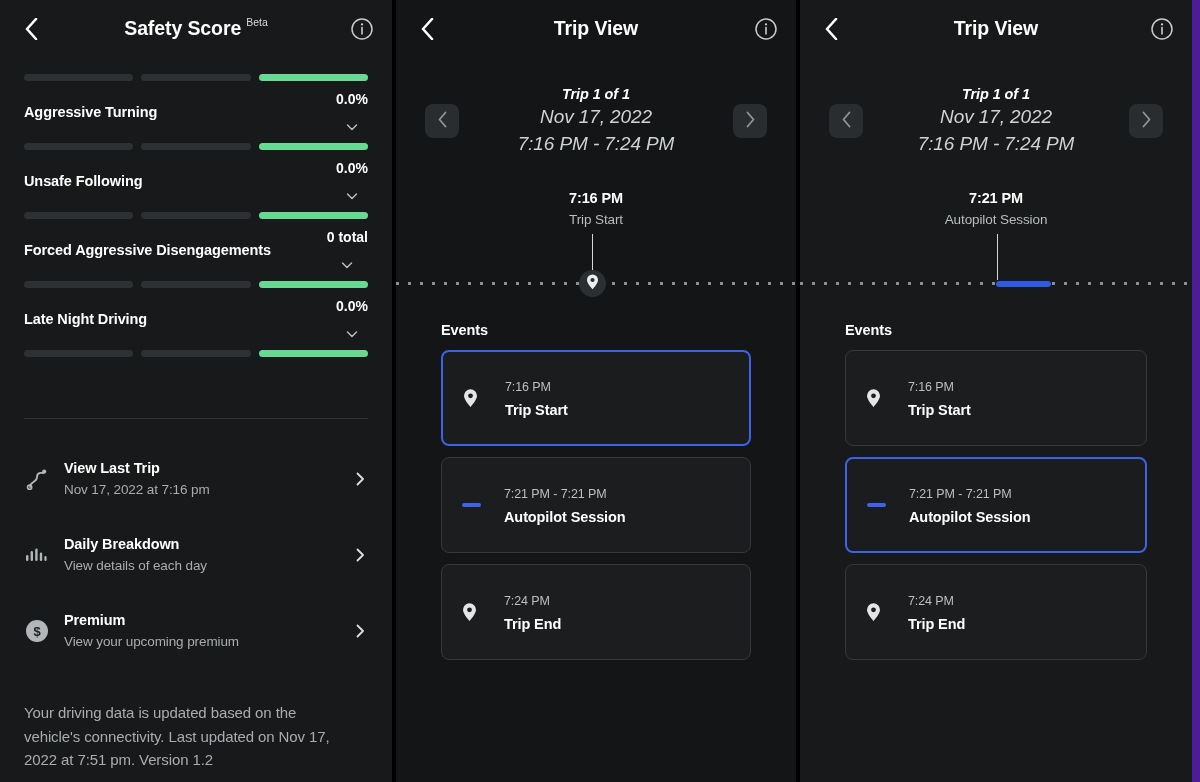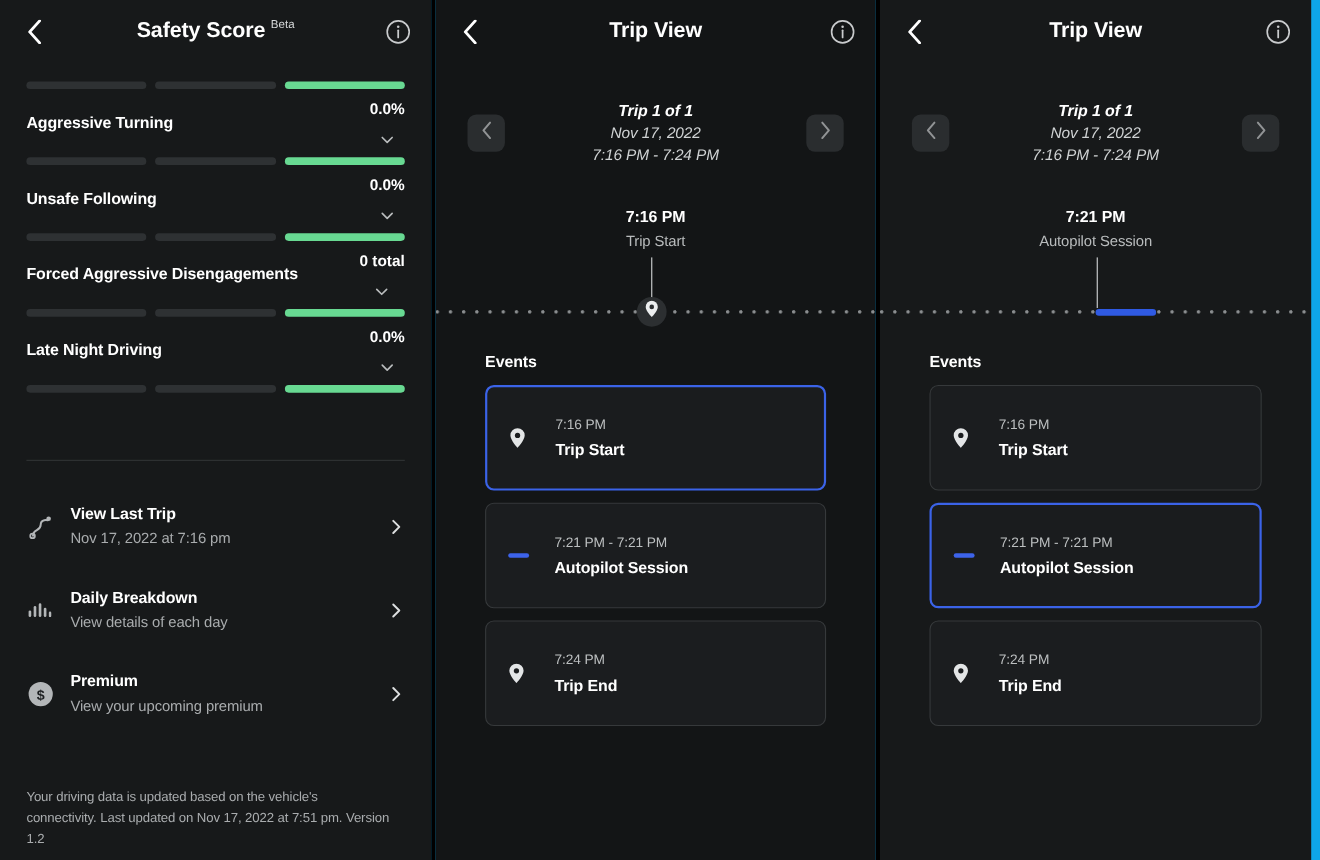--- a/index.html
+++ b/index.html
@@ -9,21 +9,21 @@
     height: 782px;
     background: #000;
     font-family: "Liberation Sans", sans-serif;
     overflow: hidden;
   }
 
   .screens {
     display: flex;
     width: 1200px;
     height: 782px;
-    background: #0ea5e9;
+    background: #4c1d95;
   }
 
   .phone {
     position: relative;
     height: 782px;
     background: #17191a;
     overflow: hidden;
   }
   .phone.p1 { width: 392px; }
   .phone.gap { width: 4px; background: #000; height: 782px; flex: 0 0 4px; }
@@ -156,21 +156,21 @@
     letter-spacing: -0.1px;
   }
   .menu-chev { width: 16px; color: #dcdedf; display:flex; align-items:center; }
 
   .footer-note {
     position: absolute;
     left: 24px;
     bottom: 10px;
     width: 330px;
     color: #a9acae;
-    font-size: 12px;
+    font-size: 15px;
     line-height: 1.58;
     letter-spacing: -0.1px;
     margin-top: 20px;
   }
 
   
   .trip-nav {
     position: relative;
     display: flex;
     align-items: center;
@@ -195,21 +195,21 @@
 
   .trip-meta { text-align: center; line-height: 1.42; }
   .trip-count {
     color: #fff;
     font-size: 14.5px;
     font-weight: bold;
     letter-spacing: -0.1px;
   }
   .trip-date, .trip-time {
     color: #cfd2d3;
-    font-size: 14px;
+    font-size: 19px;
     letter-spacing: -0.1px;
   }
 
   .event-head {
     text-align: center;
     margin-top: 36px;
     line-height: 1.5;
   }
   .event-head .eh-time {
     color: #ffffff;

